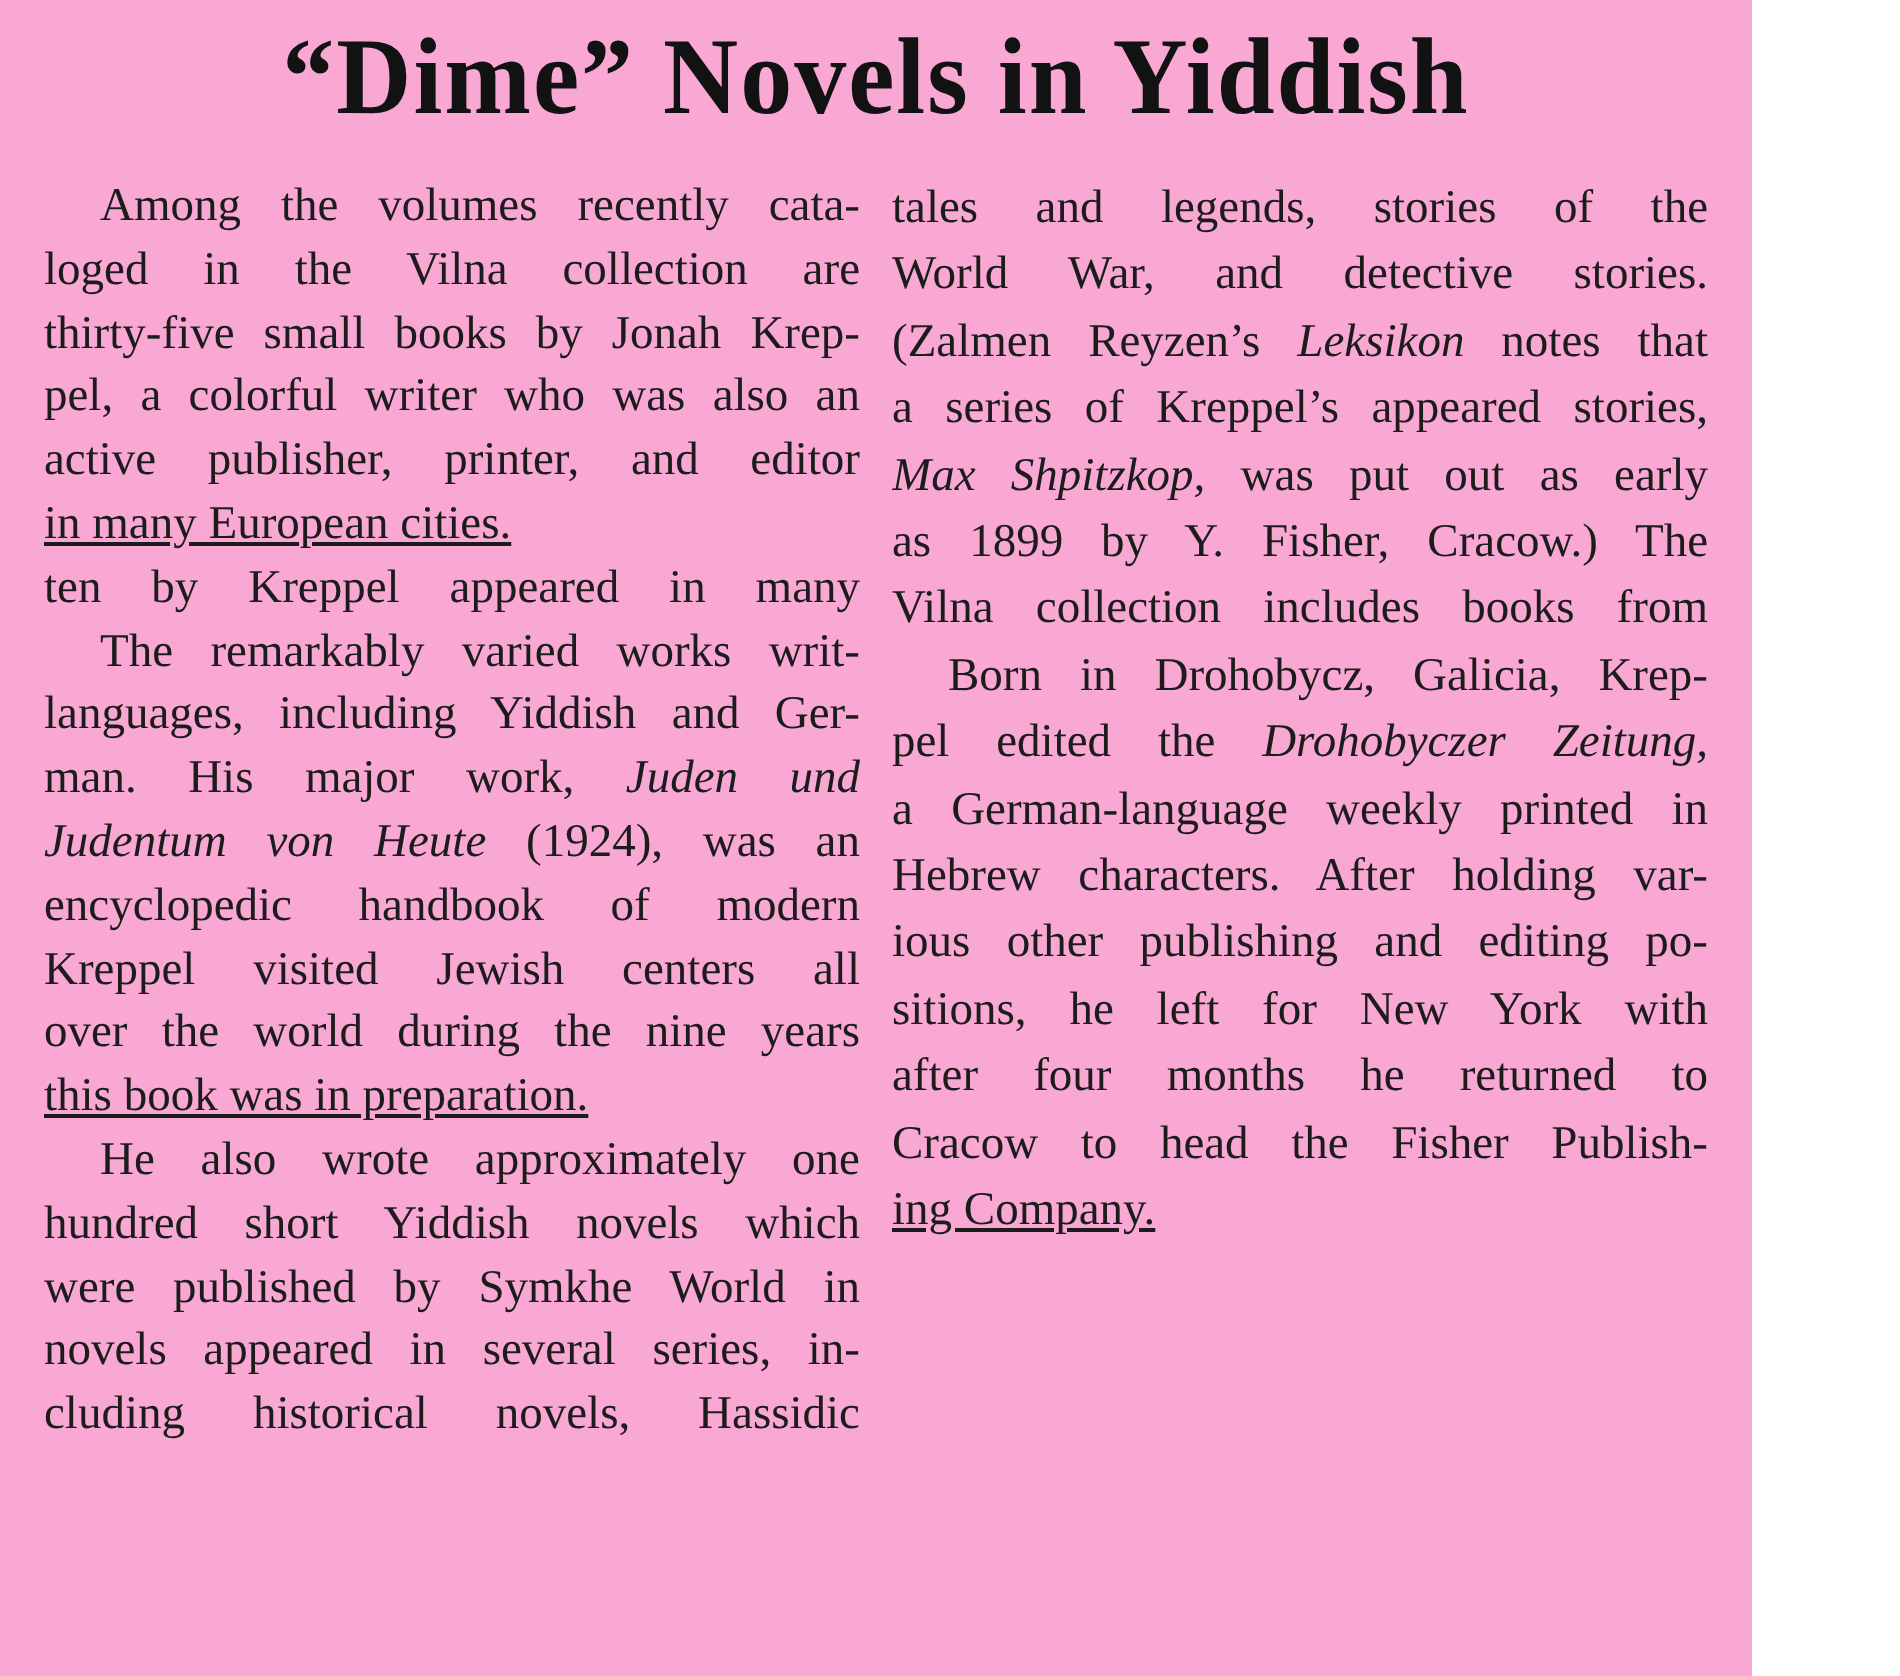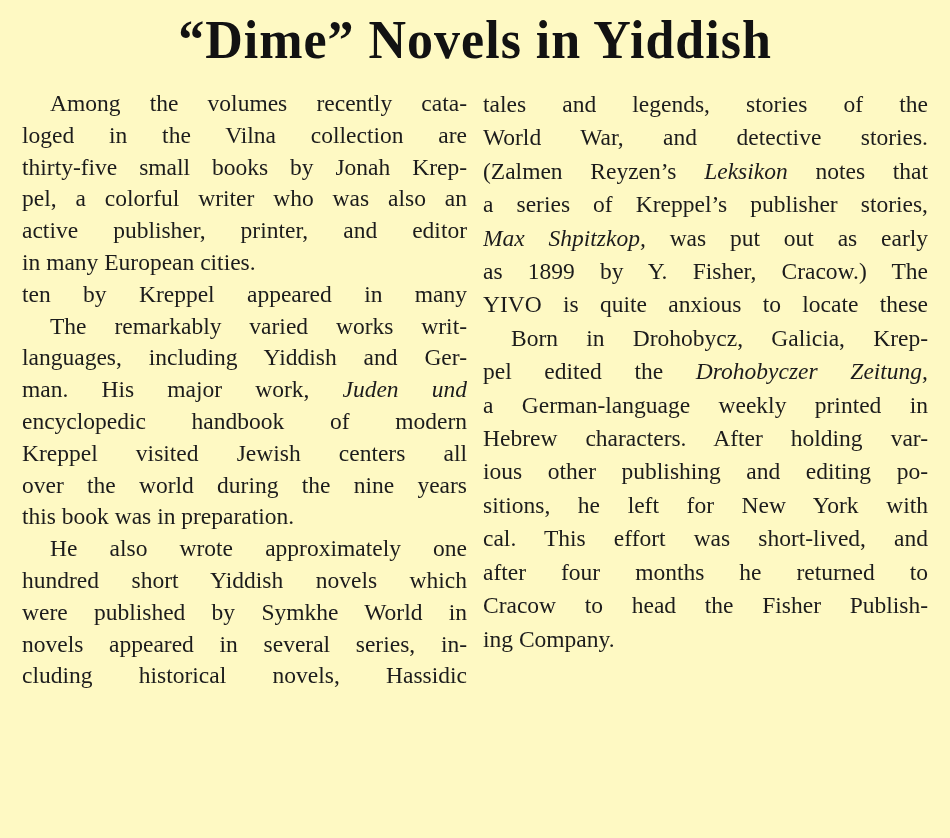--- a/index.html
+++ b/index.html
@@ -2,23 +2,23 @@
 <html><head>
 <meta charset="utf-8">
 <style>
   html, body {
     margin: 0;
     padding: 0;
     background: #ffffff;
   }
   .page {
     position: relative;
-    width: 950px;
+    width: 876px;
     height: 838px;
-    background: #fef9c3;
+    background: #f9a8d4;
     color: #1c1c1c;
     font-family: "Liberation Serif", serif;
     overflow: hidden;
     box-sizing: border-box;
   }
   .title {
     margin: 0;
     padding-top: 6px;
     text-align: center;
     font-family: "Liberation Serif", serif;
@@ -47,20 +47,21 @@
   .line {
     text-align: justify;
     text-align-last: justify;
     white-space: normal;
     overflow: hidden;
   }
   .line.indent { text-indent: 28px; }
   .line.end {
     text-align: left;
     text-align-last: left;
+    text-decoration: underline;
   }
   .it { font-style: italic; }
   .rm { font-style: normal; }
 </style>
 </head>
 <body>
 
 <div class="page">
   <h1 class="title">“Dime” Novels in Yiddish</h1>
   <div class="cols">
@@ -68,43 +69,43 @@
         <div class="line indent"><span class="rm">Among the volumes recently cata-</span></div>
         <div class="line"><span class="rm">loged in the Vilna collection are</span></div>
         <div class="line"><span class="rm">thirty-five small books by Jonah Krep-</span></div>
         <div class="line"><span class="rm">pel, a colorful writer who was also an</span></div>
         <div class="line"><span class="rm">active publisher, printer, and editor</span></div>
         <div class="line end"><span class="rm">in many European cities.</span></div>
         <div class="line"><span class="rm">ten by Kreppel appeared in many</span></div>
         <div class="line indent"><span class="rm">The remarkably varied works writ-</span></div>
         <div class="line"><span class="rm">languages, including Yiddish and Ger-</span></div>
         <div class="line"><span class="rm">man. His major work, </span><span class="it">Juden und</span></div>
+        <div class="line"><span class="it">Judentum von Heute</span><span class="rm"> (1924), was an</span></div>
         <div class="line"><span class="rm">encyclopedic handbook of modern</span></div>
         <div class="line"><span class="rm">Kreppel visited Jewish centers all</span></div>
         <div class="line"><span class="rm">over the world during the nine years</span></div>
         <div class="line end"><span class="rm">this book was in preparation.</span></div>
         <div class="line indent"><span class="rm">He also wrote approximately one</span></div>
         <div class="line"><span class="rm">hundred short Yiddish novels which</span></div>
         <div class="line"><span class="rm">were published by Symkhe World in</span></div>
         <div class="line"><span class="rm">novels appeared in several series, in-</span></div>
         <div class="line"><span class="rm">cluding historical novels, Hassidic</span></div>
       </div>
     <div class="col col-right">
         <div class="line"><span class="rm">tales and legends, stories of the</span></div>
         <div class="line"><span class="rm">World War, and detective stories.</span></div>
         <div class="line"><span class="rm">(Zalmen Reyzen’s </span><span class="it">Leksikon</span><span class="rm"> notes that</span></div>
-        <div class="line"><span class="rm">a series of Kreppel’s publisher stories,</span></div>
+        <div class="line"><span class="rm">a series of Kreppel’s appeared stories,</span></div>
         <div class="line"><span class="it">Max Shpitzkop,</span><span class="rm"> was put out as early</span></div>
         <div class="line"><span class="rm">as 1899 by Y. Fisher, Cracow.) The</span></div>
-        <div class="line"><span class="rm">YIVO is quite anxious to locate these</span></div>
+        <div class="line"><span class="rm">Vilna collection includes books from</span></div>
         <div class="line indent"><span class="rm">Born in Drohobycz, Galicia, Krep-</span></div>
         <div class="line"><span class="rm">pel edited the </span><span class="it">Drohobyczer Zeitung,</span></div>
         <div class="line"><span class="rm">a German-language weekly printed in</span></div>
         <div class="line"><span class="rm">Hebrew characters. After holding var-</span></div>
         <div class="line"><span class="rm">ious other publishing and editing po-</span></div>
         <div class="line"><span class="rm">sitions, he left for New York with</span></div>
-        <div class="line"><span class="rm">cal. This effort was short-lived, and</span></div>
         <div class="line"><span class="rm">after four months he returned to</span></div>
         <div class="line"><span class="rm">Cracow to head the Fisher Publish-</span></div>
         <div class="line end"><span class="rm">ing Company.</span></div>
       </div>
   </div>
 </div>
 
 </body></html>

